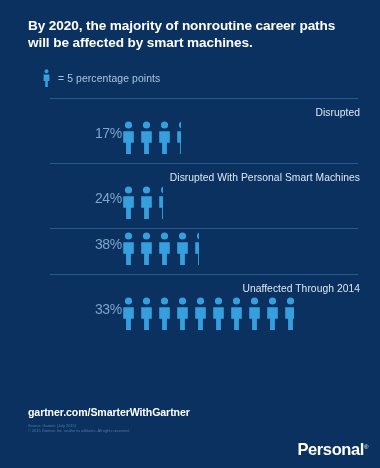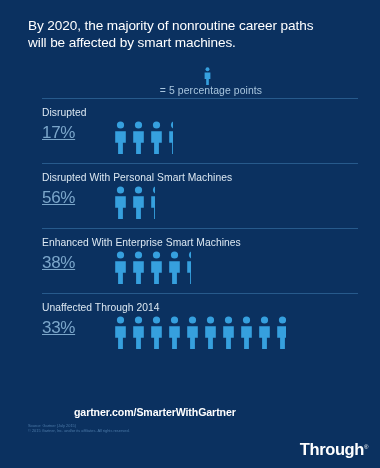--- a/index.html
+++ b/index.html
@@ -23,49 +23,49 @@
   }
 
   
   .title-block {
     padding: 17px 26px 0 28px;
   }
   .title {
     color: #ffffff;
     font-size: 13.6px;
     line-height: 17px;
-    font-weight: normal;
+    font-weight: bold;
     letter-spacing: -0.1px;
     margin: 0;
     white-space: pre-line;
   }
 
   
   .legend {
     display: flex;
     align-items: center;
     padding: 16px 0 0 42px;
     height: 22px;
-    flex-direction: column;
   }
   .legend-figure {
     width: 9px;
     height: 18px;
     margin-right: 7px;
     flex: none;
   }
   .legend-text {
     color: #a9c6de;
     font-size: 10.4px;
     letter-spacing: 0.1px;
   }
 
   
   .rows {
-    padding: 0 0 0 0;
+    padding: 0 0 0 8px;
+    text-align: right;
   }
   .row {
     position: relative;
     padding: 0 20px 0 42px;
   }
   .divider {
     height: 1px;
     background: linear-gradient(to right, #2a5f93 0%, #2a5f93 92%, #1d4madeup 100%);
     background: #2d6194;
     margin: 9px 22px 0 42px;
@@ -77,27 +77,26 @@
     letter-spacing: 0.05px;
     padding-top: 8px;
   }
   .row-body {
     display: flex;
     align-items: flex-start;
     margin-top: 2px;
   }
   .row-pct {
     color: #7ba6ca;
-    font-size: 17px;
+    font-size: 14px;
     font-weight: normal;
     line-height: 26px;
     width: 72px;
     flex: none;
     letter-spacing: -0.3px;
-    text-decoration: underline;
   }
   .figs {
     display: flex;
     align-items: flex-start;
     gap: 5px;
     padding-top: 1px;
     overflow: hidden;
   }
   .fig {
     width: 13px;
@@ -117,21 +116,20 @@
     height: 74px;
   }
   .footer-url {
     position: absolute;
     left: 28px;
     top: 12px;
     color: #ffffff;
     font-size: 10.6px;
     font-weight: bold;
     letter-spacing: -0.1px;
-    margin-left: 46px;
   }
   .footer-fine {
     position: absolute;
     left: 28px;
     top: 29px;
     color: #4c7aa8;
     font-size: 3.9px;
     line-height: 5.2px;
   }
   .logo {
@@ -193,42 +191,41 @@
                 </svg></div>
             </div>
           </div>
         </div>
       </div>
       <div>
         <div class="divider"></div>
         <div class="row">
           <div class="row-label">Disrupted With Personal Smart Machines</div>
           <div class="row-body">
-            <div class="row-pct">56%</div>
+            <div class="row-pct">24%</div>
             <div class="figs">
               <svg class="fig" viewBox="0 0 13 33" preserveAspectRatio="xMinYMin meet">
                 <circle cx="6.5" cy="4" r="3.6" fill="#36a0de"></circle>
                 <path d="M1.2 10.2h10.6v11.6H8.9V33H4.1V21.8H1.2z" fill="#36a0de"></path>
               </svg>
               <svg class="fig" viewBox="0 0 13 33" preserveAspectRatio="xMinYMin meet">
                 <circle cx="6.5" cy="4" r="3.6" fill="#36a0de"></circle>
                 <path d="M1.2 10.2h10.6v11.6H8.9V33H4.1V21.8H1.2z" fill="#36a0de"></path>
               </svg>
               <div class="fig partial" style="width:5.2px"><svg class="fig" viewBox="0 0 13 33" preserveAspectRatio="xMinYMin meet">
                   <circle cx="6.5" cy="4" r="3.6" fill="#36a0de"></circle>
                   <path d="M1.2 10.2h10.6v11.6H8.9V33H4.1V21.8H1.2z" fill="#36a0de"></path>
                 </svg></div>
             </div>
           </div>
         </div>
       </div>
       <div>
         <div class="divider"></div>
         <div class="row">
-          <div class="row-label">Enhanced With Enterprise Smart Machines</div>
           <div class="row-body">
             <div class="row-pct">38%</div>
             <div class="figs">
               <svg class="fig" viewBox="0 0 13 33" preserveAspectRatio="xMinYMin meet">
                 <circle cx="6.5" cy="4" r="3.6" fill="#36a0de"></circle>
                 <path d="M1.2 10.2h10.6v11.6H8.9V33H4.1V21.8H1.2z" fill="#36a0de"></path>
               </svg>
               <svg class="fig" viewBox="0 0 13 33" preserveAspectRatio="xMinYMin meet">
                 <circle cx="6.5" cy="4" r="3.6" fill="#36a0de"></circle>
                 <path d="M1.2 10.2h10.6v11.6H8.9V33H4.1V21.8H1.2z" fill="#36a0de"></path>
@@ -301,16 +298,16 @@
         </div>
       </div>
     </div>
 
   <div class="footer">
     <div class="footer-url">gartner.com/SmarterWithGartner</div>
     <div class="footer-fine">
       <div>Source: Gartner (July 2015)</div>
       <div>© 2015 Gartner, Inc. and/or its affiliates. All rights reserved.</div>
     </div>
-    <div class="logo"><span>Through</span><span class="reg">®</span></div>
+    <div class="logo"><span>Personal</span><span class="reg">®</span></div>
   </div>
 
 </div>
 
 </body></html>

